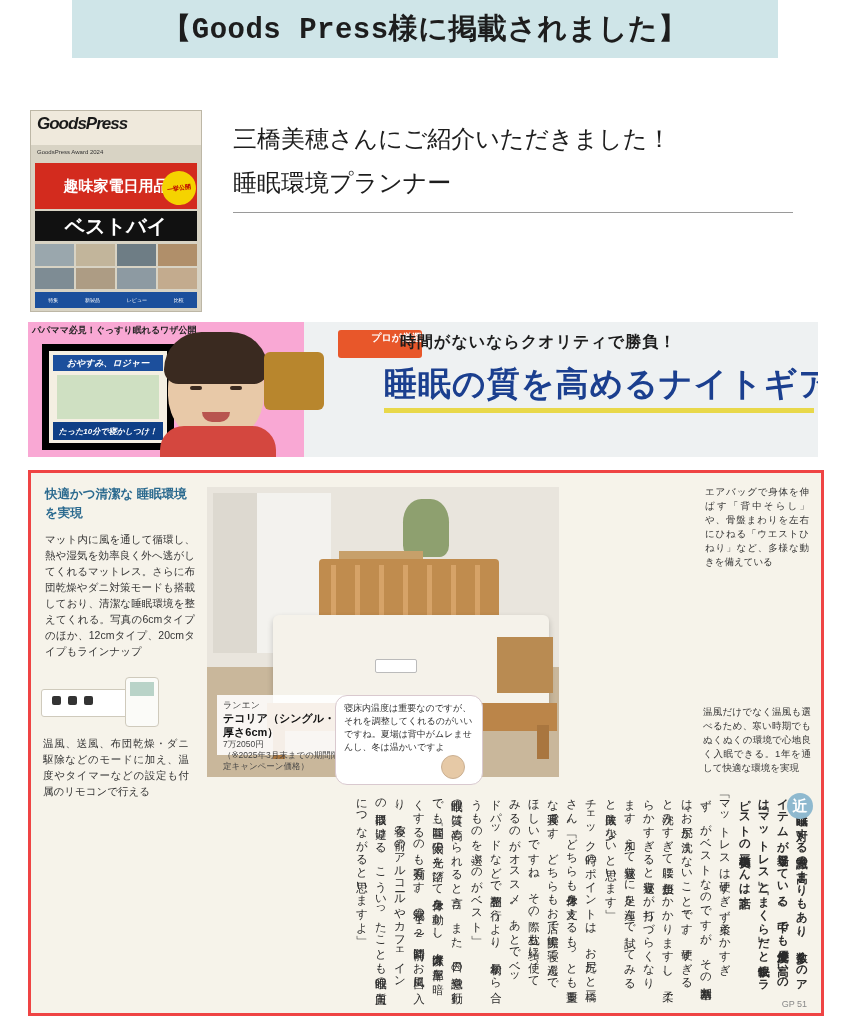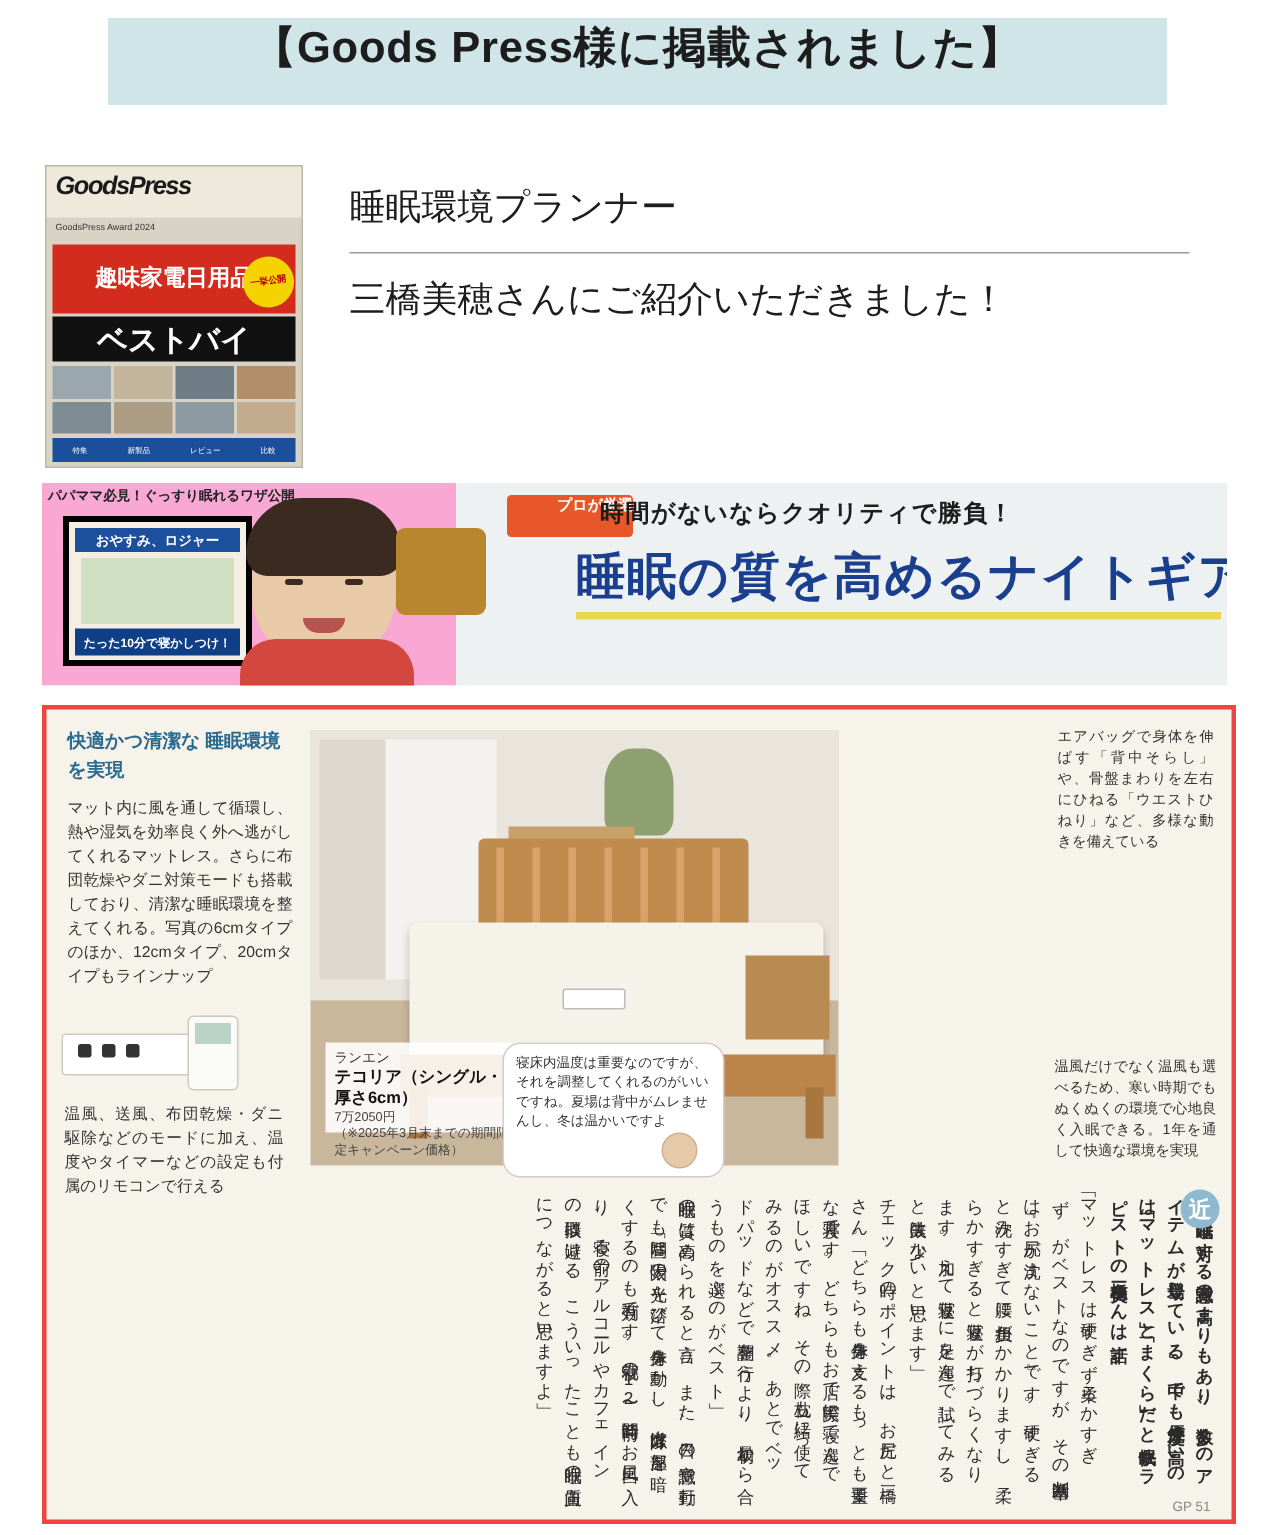--- a/index.html
+++ b/index.html
@@ -6,23 +6,23 @@
   body{
     width:850px;
     background:#ffffff;
     font-family:"Liberation Sans","DejaVu Sans",sans-serif;
     color:#222;
   }
   .page{position:relative;width:850px;height:1023px;overflow:hidden;}
 
   
   .banner{
-    position:absolute;left:72px;top:12px;width:706px;height:58px;
+    position:absolute;left:72px;top:0;width:706px;height:58px;
     background:#cfe5e8;
-    display:flex;align-items:flex-start;justify-content:center;
+    display:flex;align-items:center;justify-content:center;font-family:Liberation Mono, monospace;
   }
   .banner-text{
     font-size:29px;font-weight:bold;letter-spacing:0.5px;color:#1d1d1d;
     white-space:nowrap;
   }
 
   
   .intro{
     position:absolute;left:28px;top:100px;width:790px;height:205px;
   }
@@ -91,21 +91,21 @@
     background:#eef1f2;overflow:hidden;
   }
   .tv-left{
     position:absolute;left:0;top:0;width:276px;height:135px;background:#f9a8d4;
   }
   .tv-caption{
     position:absolute;left:4px;top:2px;font-size:9px;color:#222;font-weight:bold;
   }
   .tv-book{
     position:absolute;left:14px;top:22px;width:118px;height:92px;
-    background:#f4efe2;border:4px solid #000000;
+    background:#f4efe2;border:7px solid #000000;font-style:italic;
   }
   .tv-book .bt{
     position:absolute;left:4px;top:4px;right:4px;height:16px;
     background:#1c4f9c;color:#fff;font-size:9px;font-weight:bold;
     display:flex;align-items:center;justify-content:center;
   }
   .tv-book .bi{
     position:absolute;left:8px;top:24px;right:8px;height:44px;background:#cfe0c2;
   }
   .tv-book .bb{
@@ -301,22 +301,22 @@
       </div>
       <div class="mc-strip">
         <span>特集</span>
         <span>新製品</span>
         <span>レビュー</span>
         <span>比較</span>
       </div>
     </div>
 
     <div class="intro-lines">
+      <div class="intro-line">三橋美穂さんにご紹介いただきました！</div>
       <div class="intro-line first">睡眠環境プランナー</div>
-      <div class="intro-line">三橋美穂さんにご紹介いただきました！</div>
     </div>
   </div>
 
   <div class="tvclip">
     <div class="tv-left">
       <div class="tv-caption">パパママ必見！ぐっすり眠れるワザ公開</div>
       <div class="tv-book">
         <div class="bt">おやすみ、ロジャー</div>
         <div class="bi"></div>
         <div class="bb">たった10分で寝かしつけ！</div>

